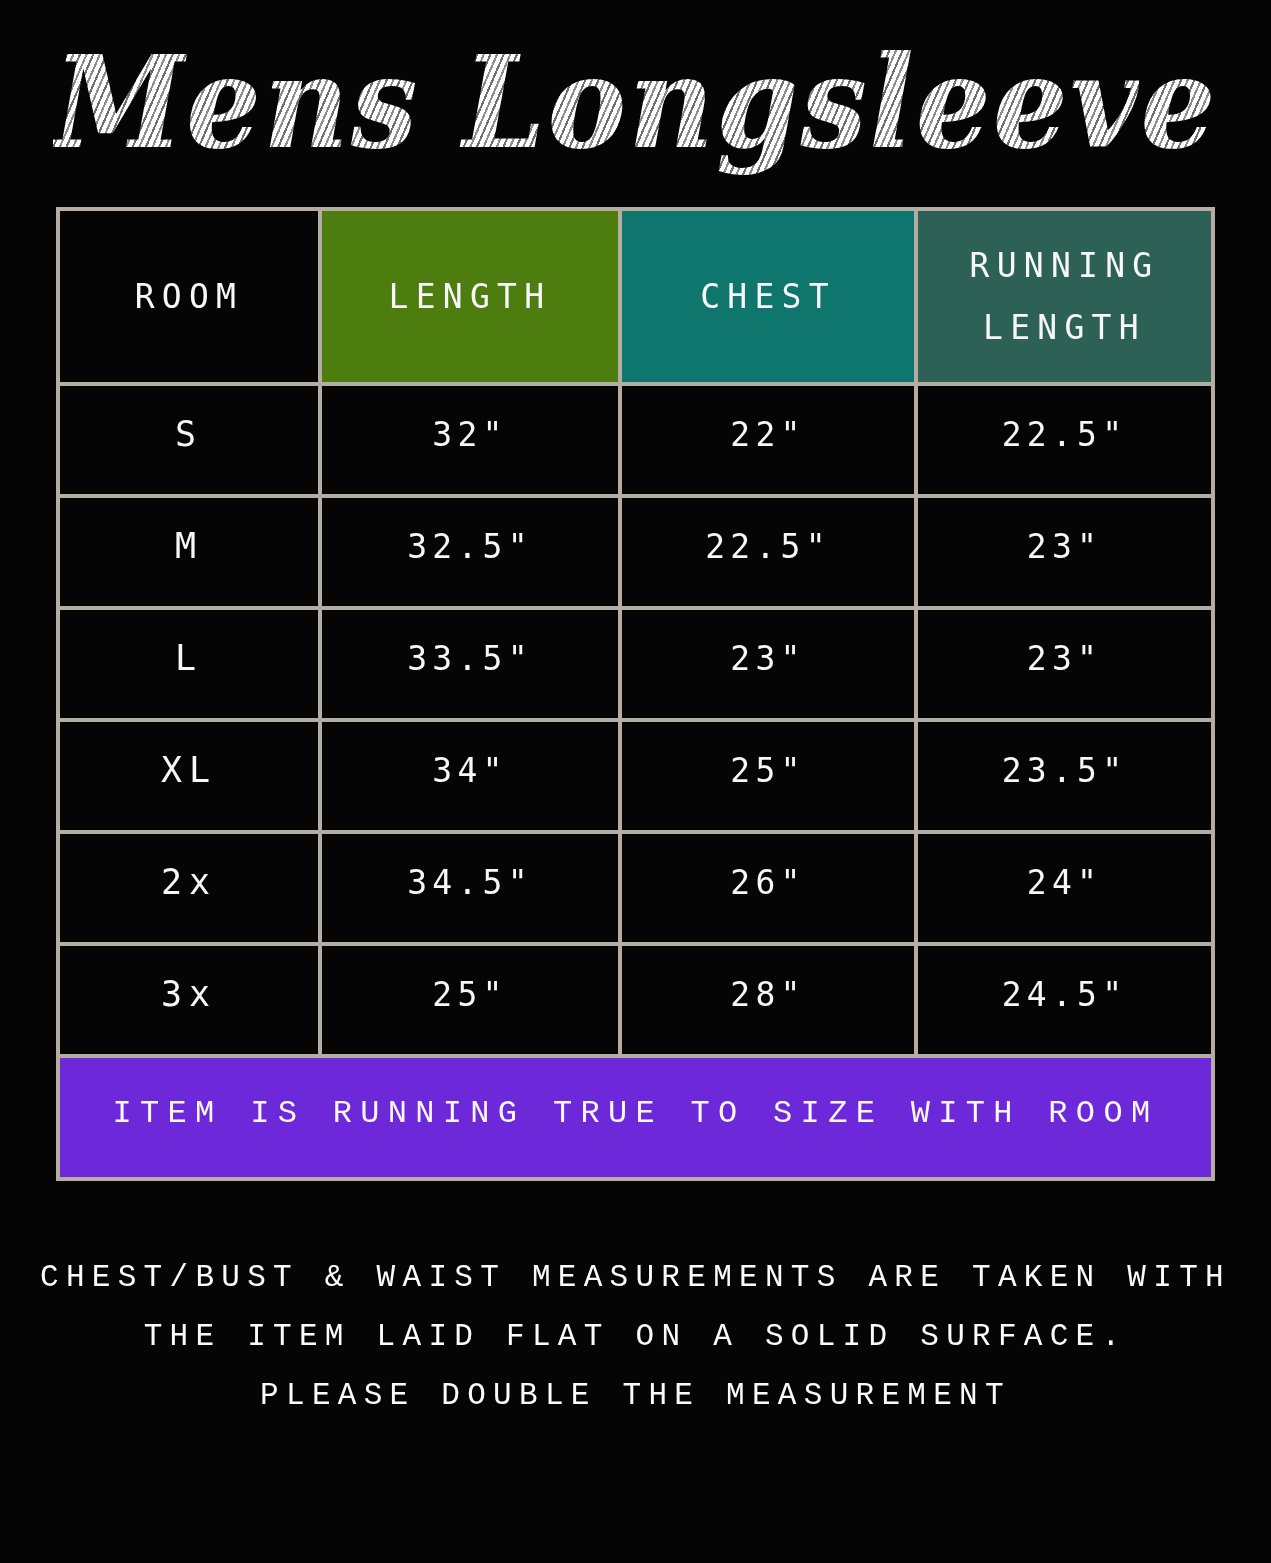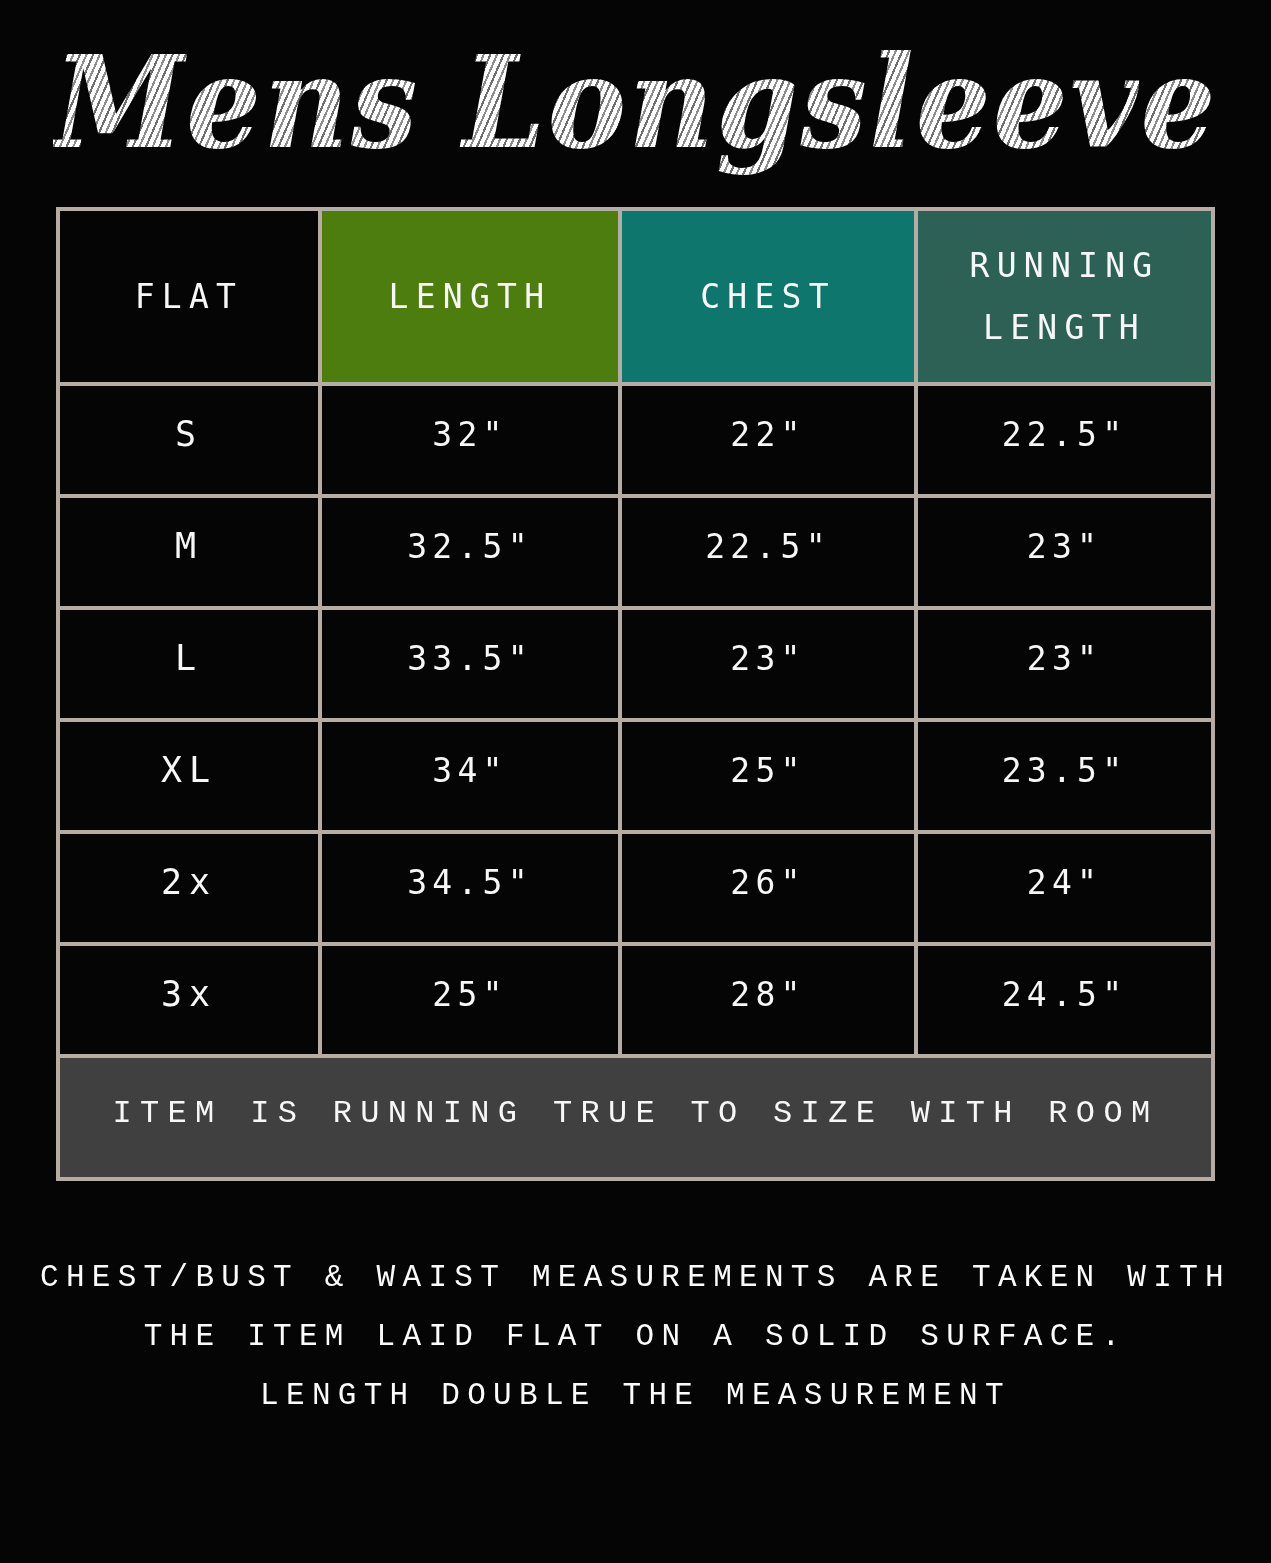--- a/index.html
+++ b/index.html
@@ -84,21 +84,21 @@
   tr.data-row td {
     background: #050505;
     font-size: 33px;
     letter-spacing: 0.16em;
     padding-bottom: 12px;
   }
   tr.data-row td.cell-size { font-size: 35px; letter-spacing: 0.2em; }
 
   tr.note-row { height: 123px; }
   tr.note-row td {
-    background: #404040;
+    background: #6d28d9;
     font-family: "Liberation Mono", monospace;
     font-size: 32px;
     letter-spacing: 0.26em;
     padding-bottom: 8px;
   }
 
   
   .footer-text {
     margin-top: 68px;
     text-align: center;
@@ -121,21 +121,21 @@
 
   <table class="size-chart">
     <colgroup>
       <col class="c-size">
         <col class="c-length">
         <col class="c-chest">
         <col class="c-sleeve">
     </colgroup>
     <tbody>
       <tr class="header-row">
-        <th class="h-size">FLAT</th>
+        <th class="h-size">ROOM</th>
         <th class="h-length">LENGTH</th>
         <th class="h-chest">CHEST</th>
         <th class="h-sleeve">RUNNING LENGTH</th>
       </tr>
 
       <tr class="data-row">
         <td class="cell-size">S</td>
         <td>32"</td>
         <td>22"</td>
         <td>22.5"</td>
@@ -173,16 +173,16 @@
 
       <tr class="note-row">
         <td colspan="4">ITEM IS RUNNING TRUE TO SIZE WITH ROOM</td>
       </tr>
     </tbody>
   </table>
 
   <div class="footer-text">
     <div>CHEST/BUST &amp; WAIST MEASUREMENTS ARE TAKEN WITH</div>
     <div>THE ITEM LAID FLAT ON A SOLID SURFACE.</div>
-    <div>LENGTH DOUBLE THE MEASUREMENT</div>
+    <div>PLEASE DOUBLE THE MEASUREMENT</div>
   </div>
 
 </div>
 
 </body></html>

